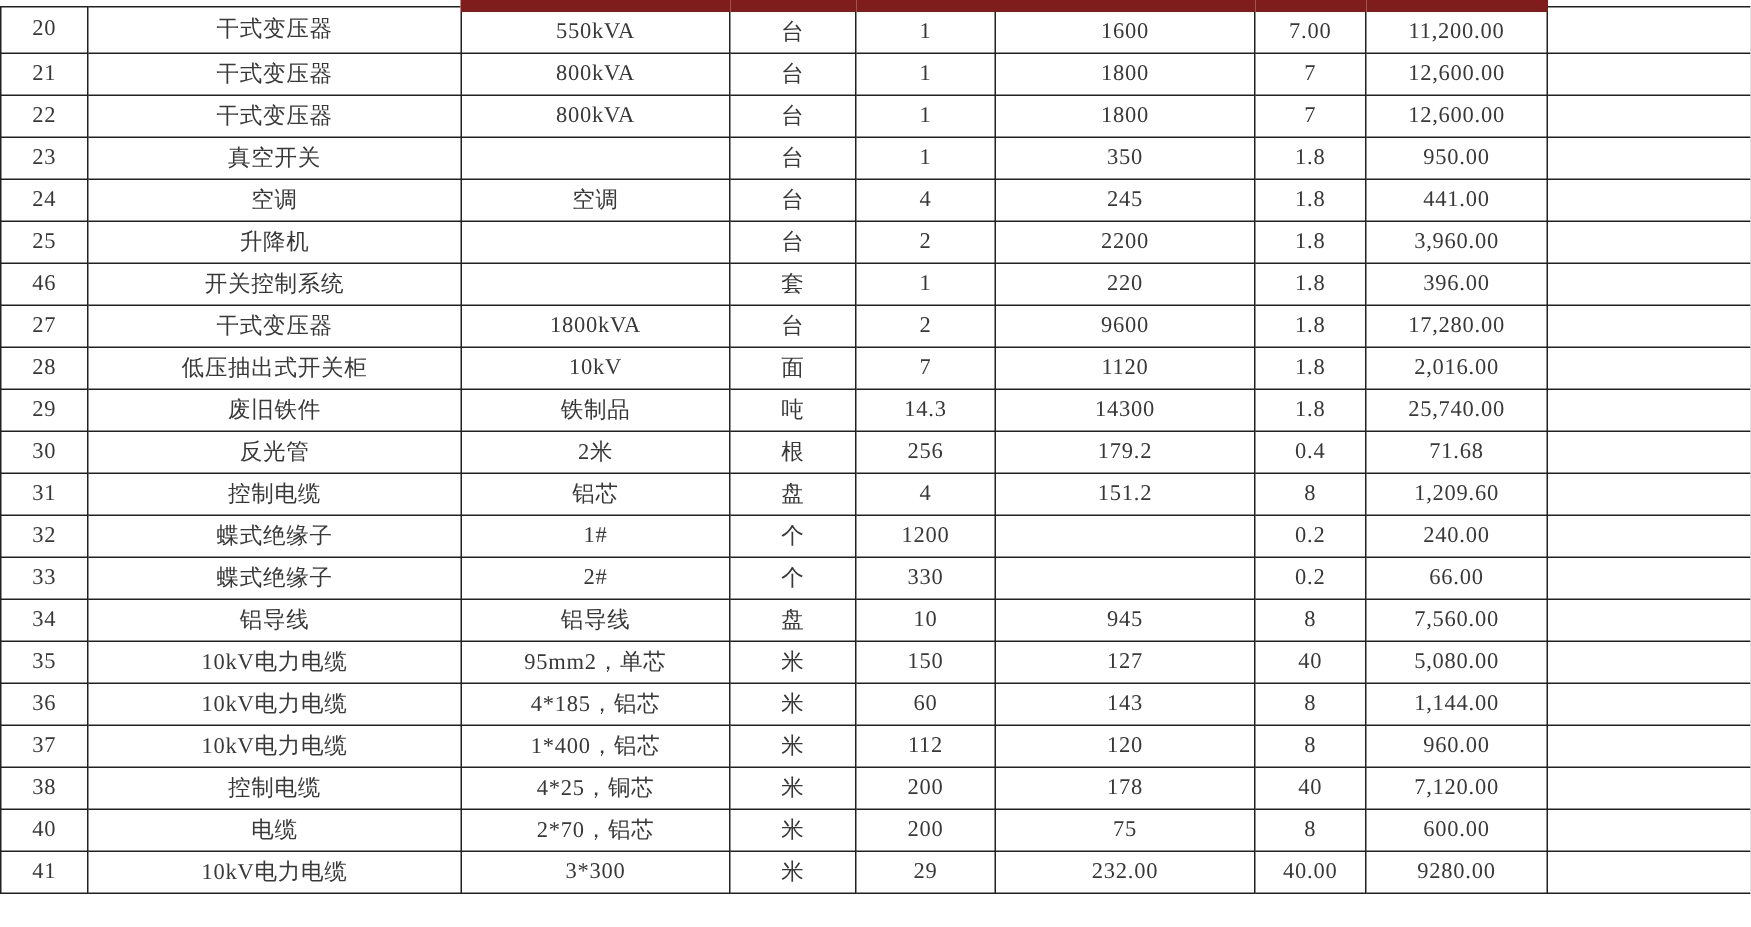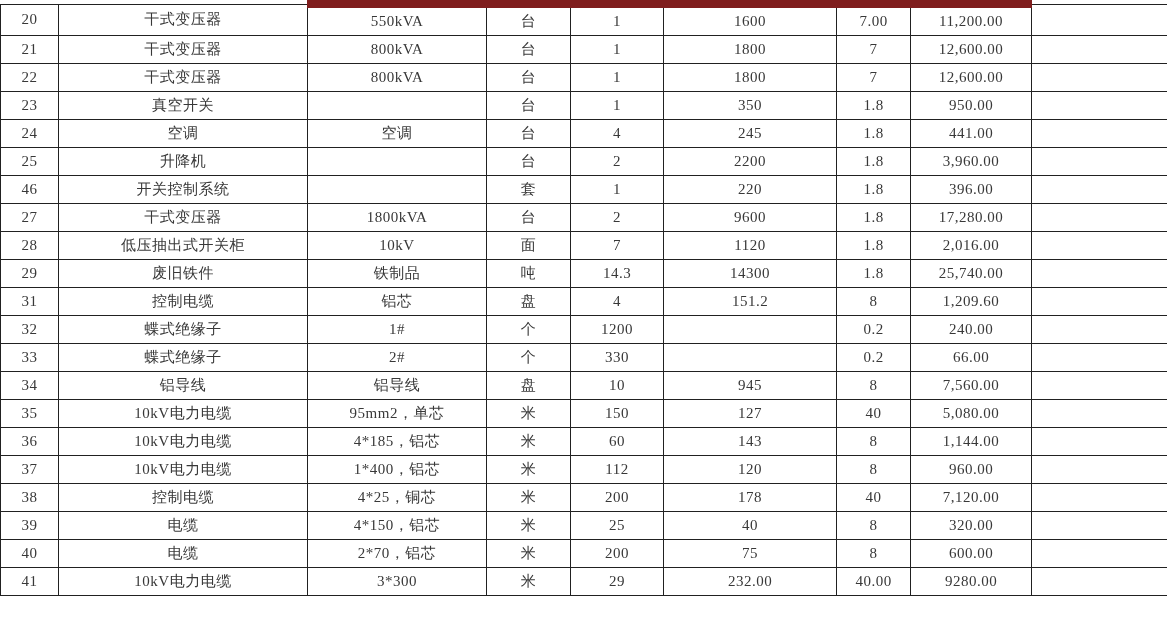--- a/index.html
+++ b/index.html
@@ -156,20 +156,31 @@
           <td>废旧铁件</td>
           <td>铁制品</td>
           <td>吨</td>
           <td>14.3</td>
           <td>14300</td>
           <td>1.8</td>
           <td>25,740.00</td>
           <td></td>
         </tr>
         <tr>
+          <td>30</td>
+          <td>反光管</td>
+          <td>2米</td>
+          <td>根</td>
+          <td>256</td>
+          <td>179.2</td>
+          <td>0.4</td>
+          <td>71.68</td>
+          <td></td>
+        </tr>
+        <tr>
           <td>31</td>
           <td>控制电缆</td>
           <td>铝芯</td>
           <td>盘</td>
           <td>4</td>
           <td>151.2</td>
           <td>8</td>
           <td>1,209.60</td>
           <td></td>
         </tr>
@@ -244,31 +255,20 @@
           <td>控制电缆</td>
           <td>4*25，铜芯</td>
           <td>米</td>
           <td>200</td>
           <td>178</td>
           <td>40</td>
           <td>7,120.00</td>
           <td></td>
         </tr>
         <tr>
-          <td>39</td>
-          <td>电缆</td>
-          <td>4*150，铝芯</td>
-          <td>米</td>
-          <td>25</td>
-          <td>40</td>
-          <td>8</td>
-          <td>320.00</td>
-          <td></td>
-        </tr>
-        <tr>
           <td>40</td>
           <td>电缆</td>
           <td>2*70，铝芯</td>
           <td>米</td>
           <td>200</td>
           <td>75</td>
           <td>8</td>
           <td>600.00</td>
           <td></td>
         </tr>

